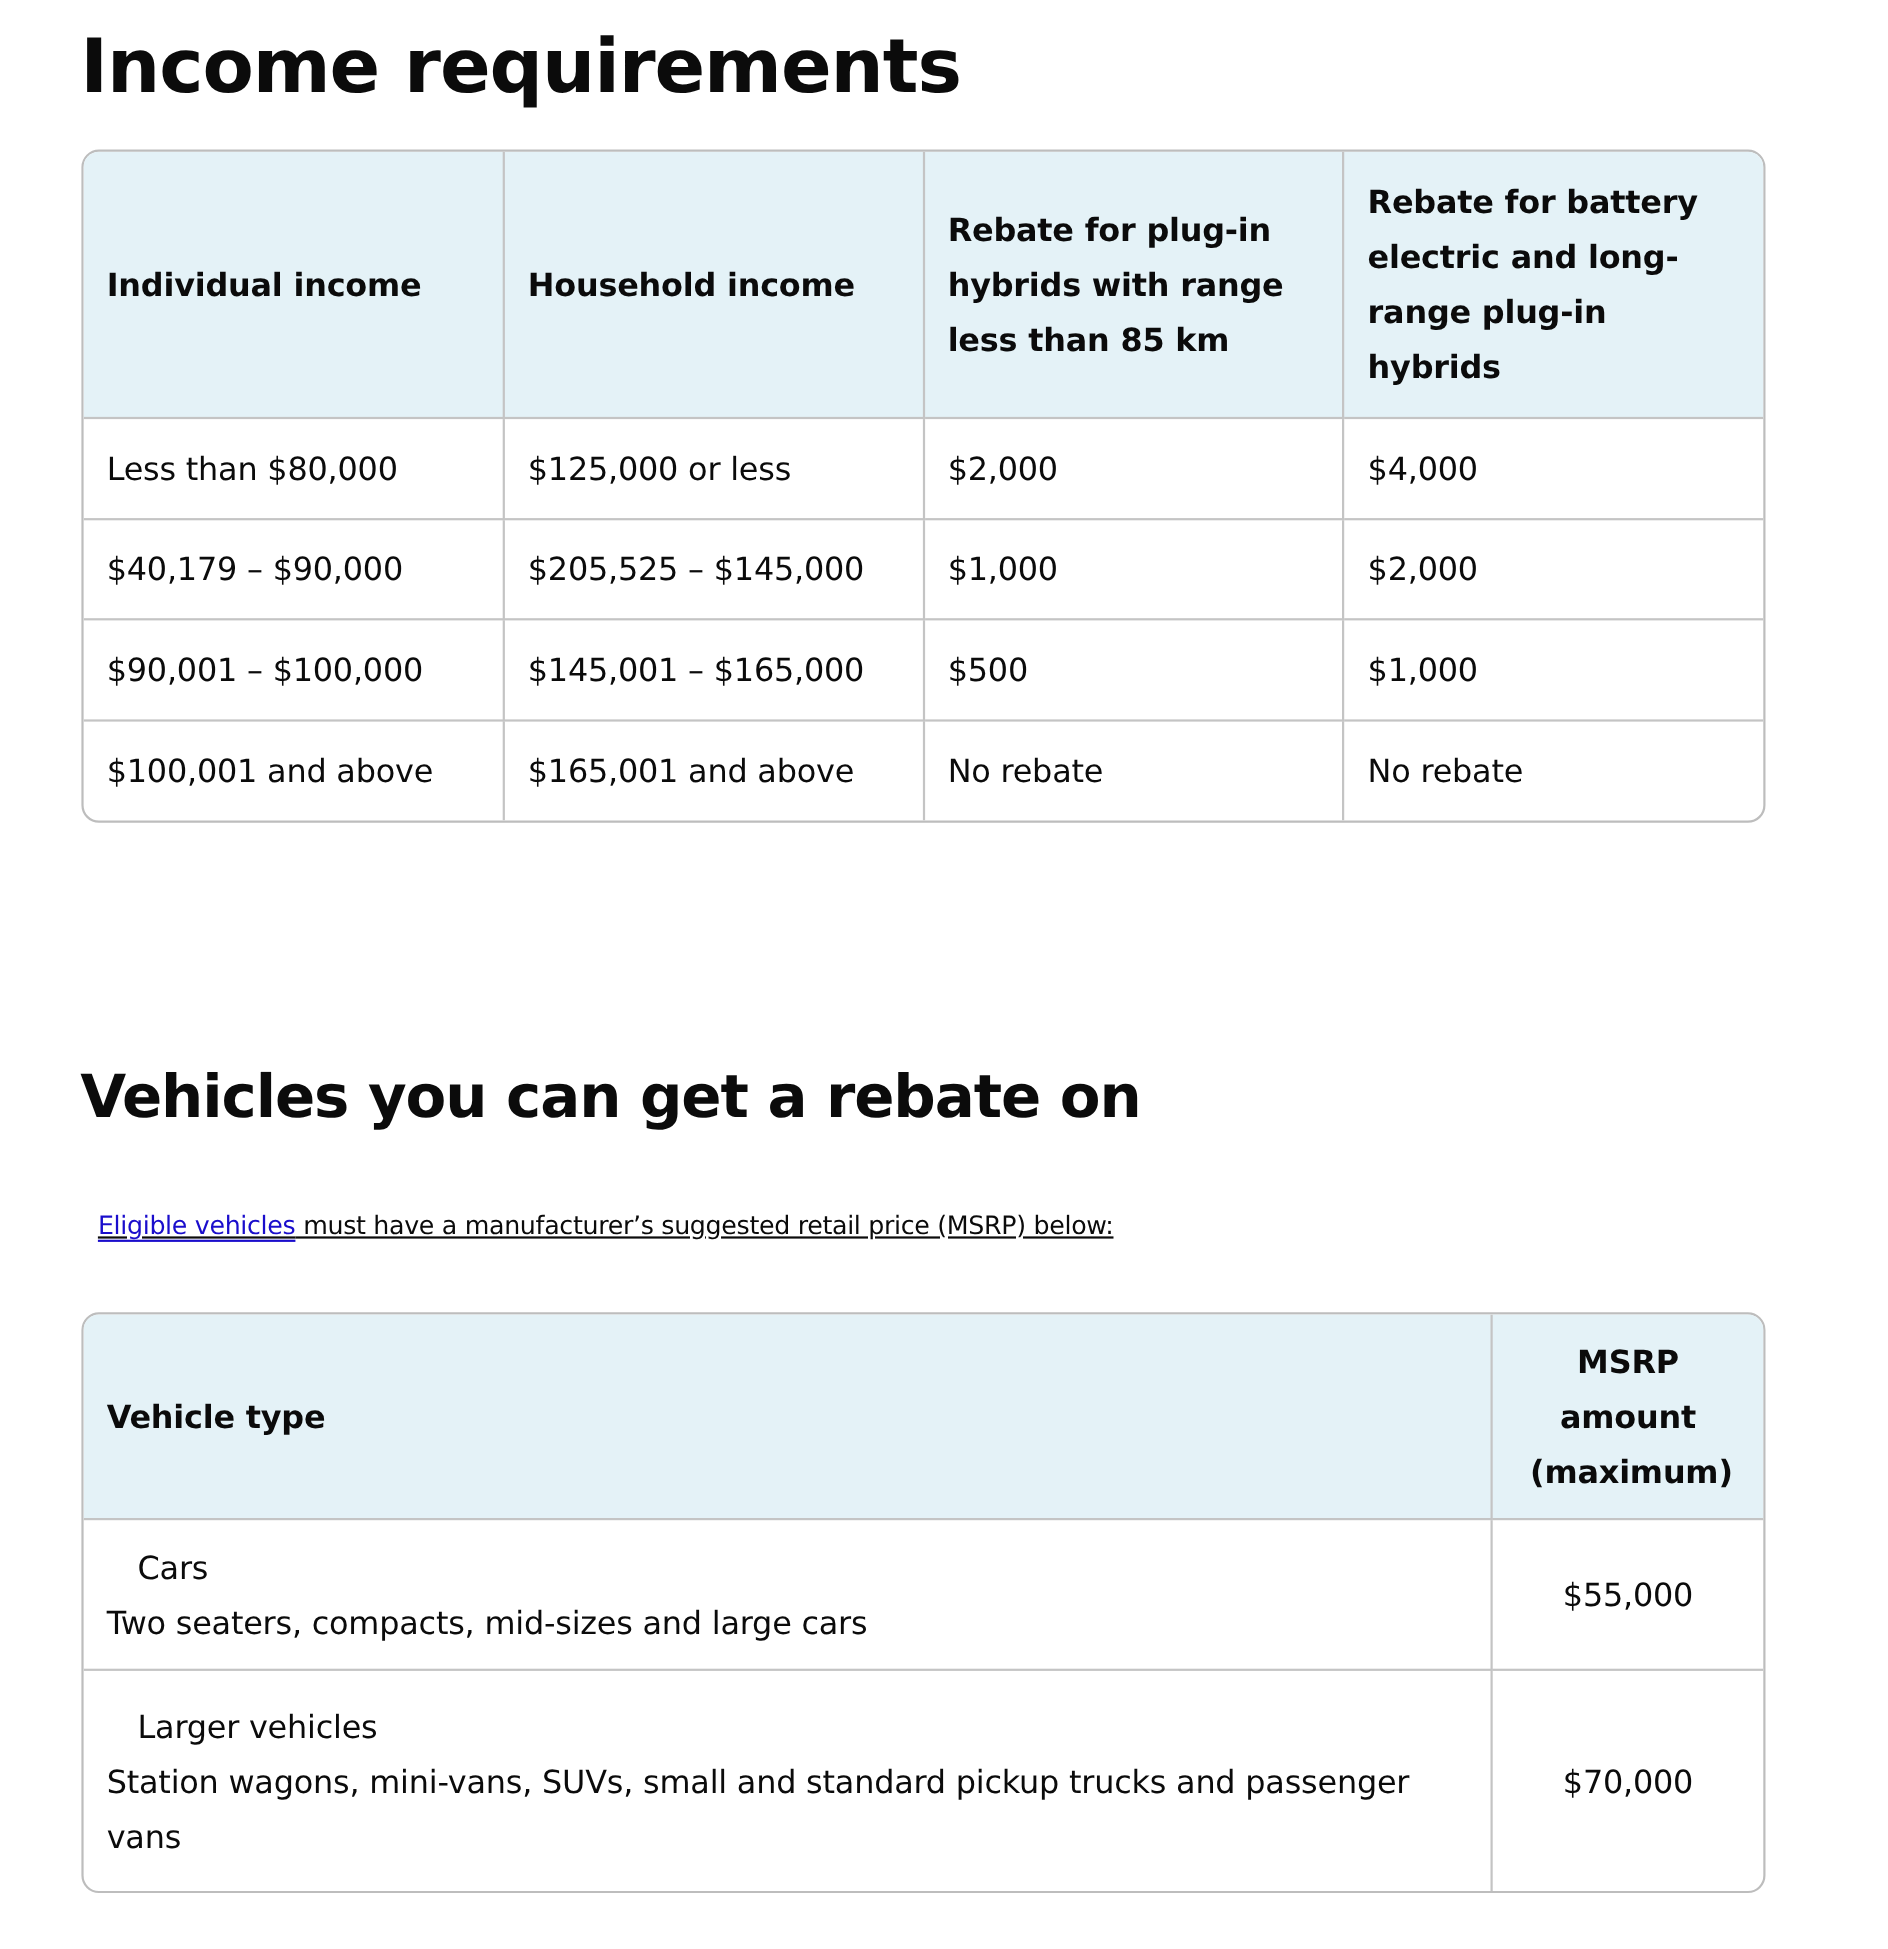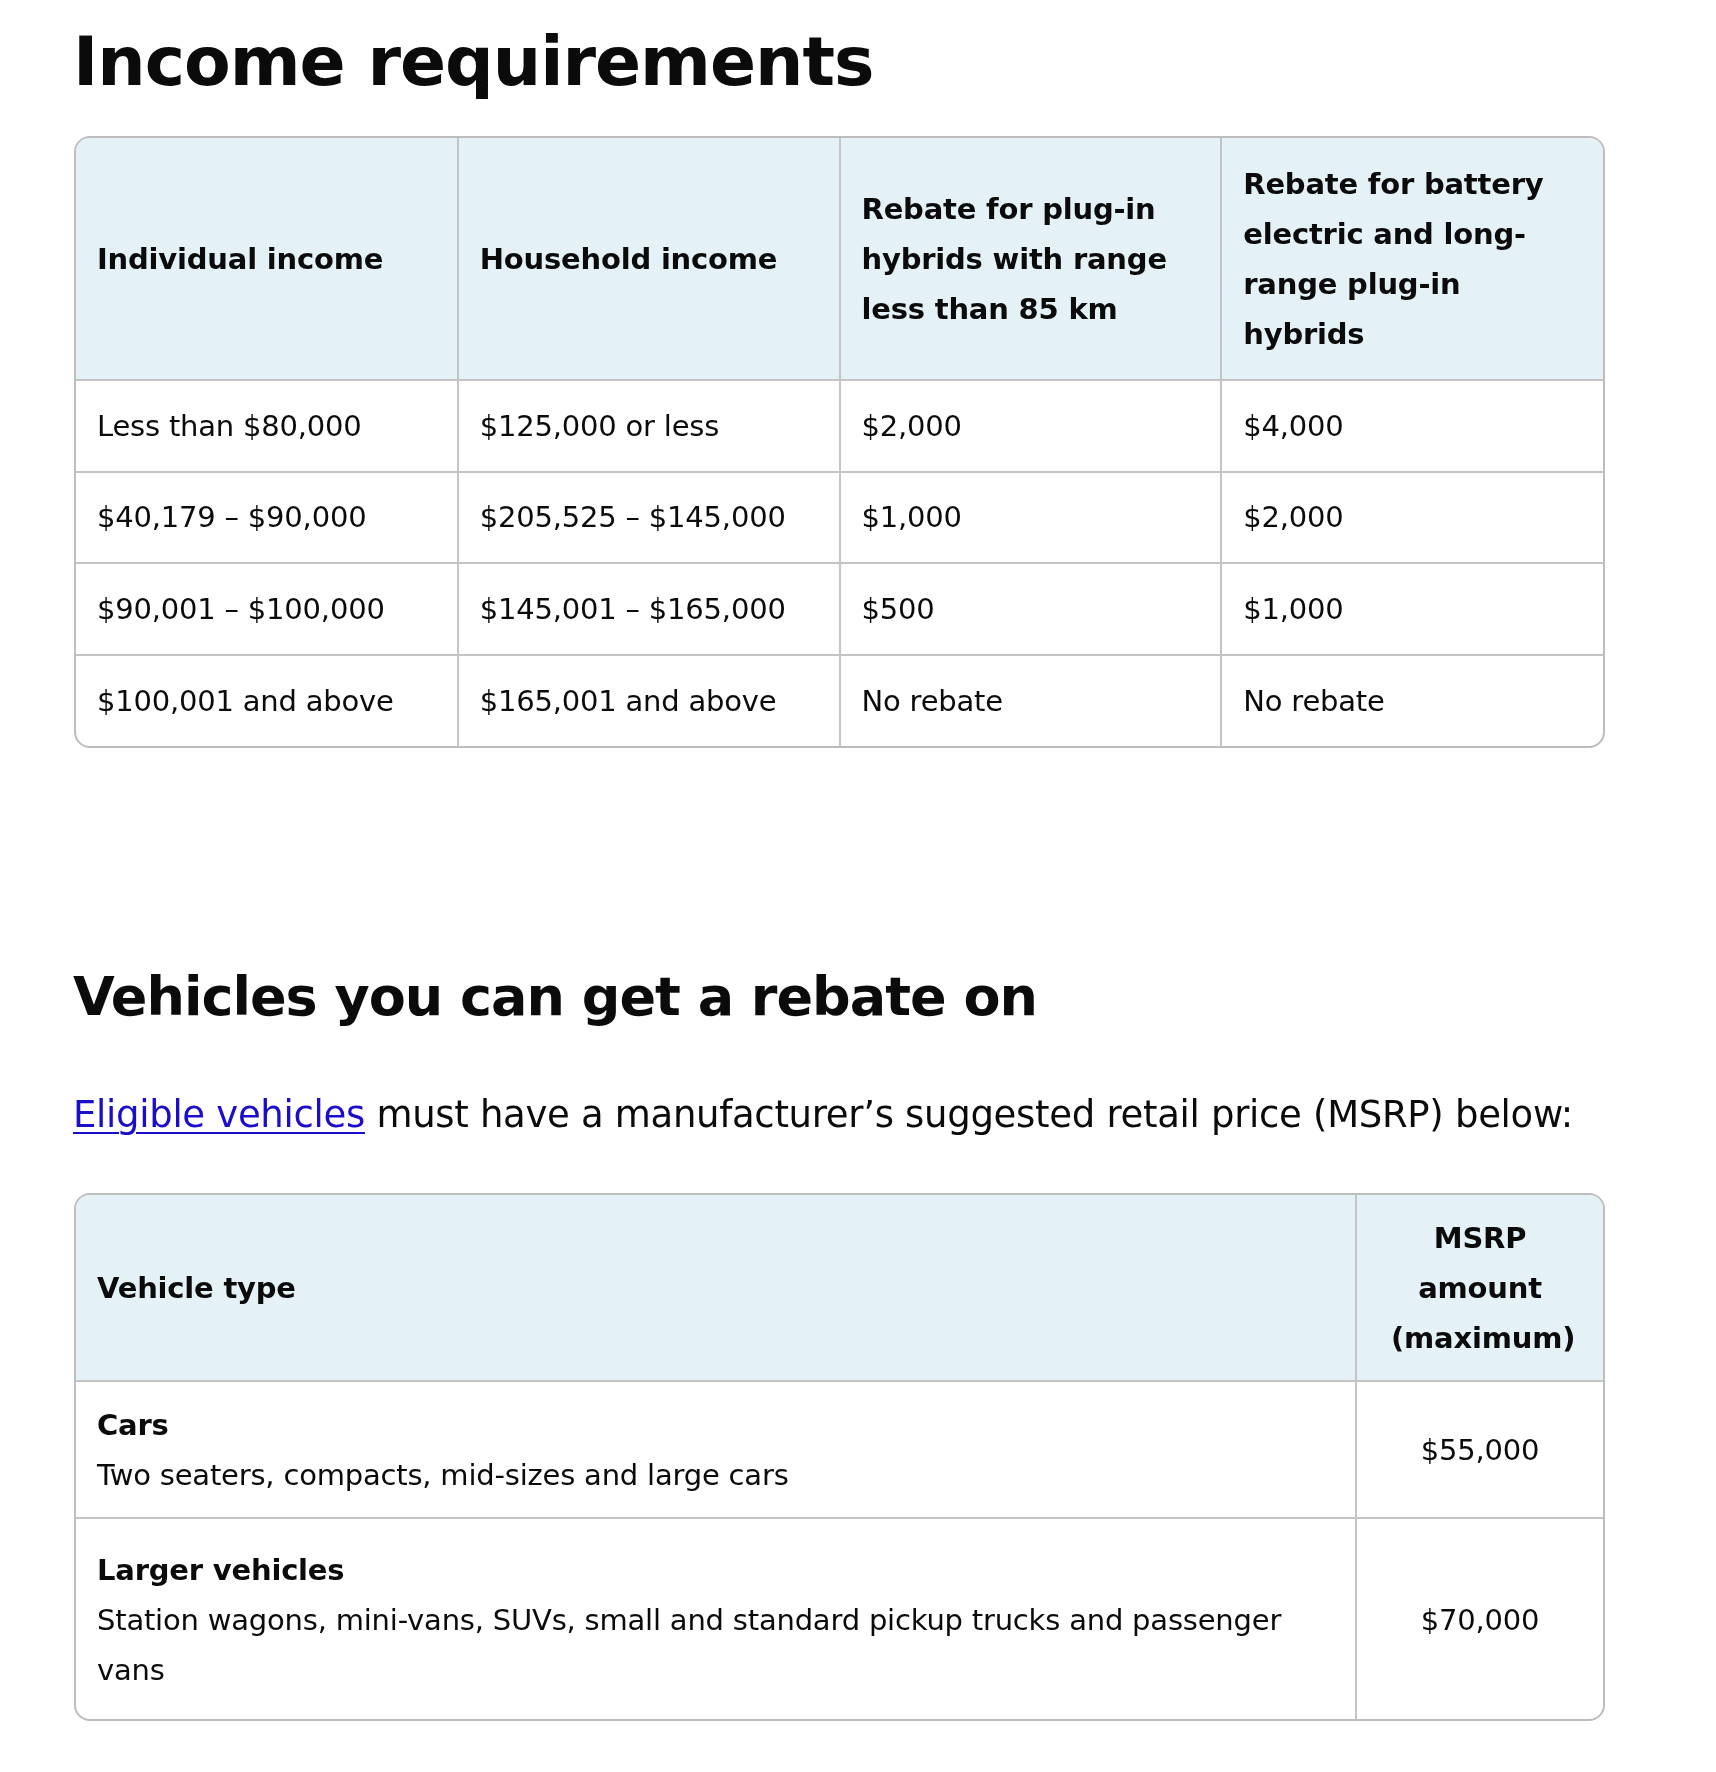--- a/index.html
+++ b/index.html
@@ -34,26 +34,27 @@
     font-size: 68px;
     line-height: 96px;
   }
   #title-vehicles {
     top: 942px;
     font-size: 54px;
     line-height: 110px;
   }
   .intro {
     position: absolute;
-    left: 0;
+    left: 16px;
     top: 1087px;
-    font-size: 37px;
+    font-size: 23px;
     line-height: 56px;
     white-space: nowrap;
     letter-spacing: -0.3px;
+    text-decoration: underline;
   }
   .intro a {
     color: #1a0dcc;
     text-decoration: underline;
     text-decoration-thickness: 2px;
     text-underline-offset: 5px;
   }
 
   .tbl-wrap {
     position: absolute;
@@ -96,21 +97,21 @@
 
   #vehicle-table col.c1 { width: 1280px; }
   #vehicle-table col.c2 { width: auto; }
   #vehicle-table thead tr { height: 186px; }
   #vehicle-table tbody tr.r0 { height: 137px; }
   #vehicle-table tbody tr.r1 { height: 203px; }
   #vehicle-table th.msrp, #vehicle-table td.msrp {
     text-align: center;
     padding: 0 34px;
   }
-  .vt-name { font-weight: bold; display: block; }
+  .vt-name { font-weight: normal; display: block; margin-left: 28px; }
   .vt-desc { display: block; }
 </style>
 </head>
 <body>
 
 <div class="page">
 
   <h1 class="section-title" id="title-income">Income requirements</h1>
 
   <div class="tbl-wrap" id="income-table-wrap">

